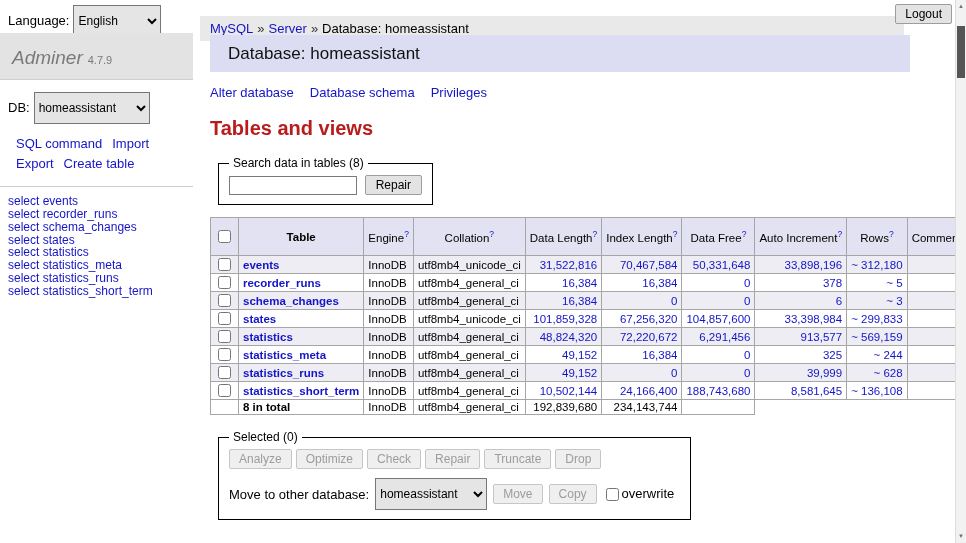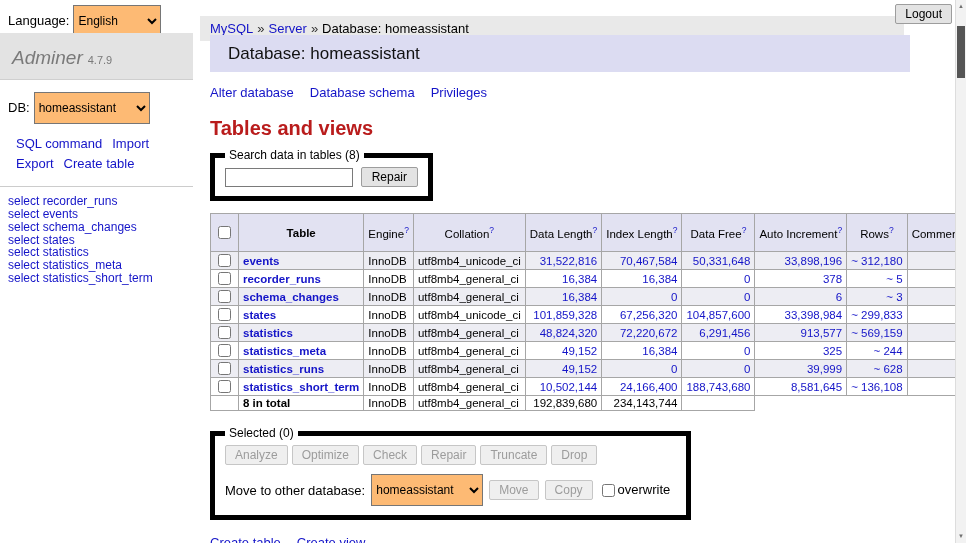--- a/index.html
+++ b/index.html
@@ -10,21 +10,21 @@
   html,body{margin:0;padding:0;}
   body{
     width:966px;height:543px;overflow:hidden;position:relative;
     background:#fff;color:#000;
     font-family:"Liberation Sans","DejaVu Sans",sans-serif;font-size:13px;
   }
   a{color:var(--link);text-decoration:none;cursor:pointer;}
   button{font-family:inherit;font-size:12px;background:#e3e3e3;border:1px solid #9d9d9d;
     border-radius:2px;padding:2px 9px;color:#000;cursor:pointer;}
   button:disabled{color:#9c9c9c;border-color:#c6c6c6;background:#efefef;cursor:default;}
-  select{font-family:inherit;font-size:12px;border:1px solid #767676;background:#fdba74;height:32px;}
+  select{font-family:inherit;font-size:12px;border:1px solid #767676;background:#e5e5e5;height:32px;}
   input[type=text]{border:1px solid #7a7a7a;height:19px;width:128px;font-size:12px;padding:1px 3px;}
   input[type=checkbox]{vertical-align:middle;margin:1px 3px;}
 
   
   #langbar{position:absolute;top:5px;left:8px;}
   #langsel{width:88px;margin-left:4px;}
   #breadcrumb{position:absolute;left:200px;top:16px;width:704px;height:25px;line-height:25px;
     background:var(--bar-bg);padding-left:10px;}
   #breadcrumb .sep{color:#333;margin:0 4px;}
   #logout{position:absolute;top:4px;right:14px;}
@@ -50,21 +50,21 @@
   .tlink{display:block;font-size:12px;line-height:12.8px;white-space:nowrap;}
 
   
   #main{position:absolute;left:210px;top:33px;width:700px;}
   #main h2{margin:2px 0 0;padding:0 0 0 18px;height:37px;line-height:37px;
     background:var(--title-bg);font-weight:normal;font-size:17px;color:#111;}
   #db-actions{margin:13px 0 0;}
   .alink{margin-right:16px;}
   h3{font-weight:bold;font-size:20px;margin:17px 0 8px;color:#b91c1c;}
 
-  fieldset{border:5px solid #000000;margin:0;padding:5px 10px 9px;display:inline-block;}
+  fieldset{border:1px solid #000000;margin:8px;padding:5px 10px 9px;display:inline-block;}
   legend{font-size:12px;padding:0 4px;}
   #search-fieldset{margin-bottom:10px;}
   #search-fieldset button{margin-left:4px;padding:2px 10px;}
 
   .grid{border-collapse:collapse;font-size:11.5px;margin-top:2px;}
   .grid th,.grid td{border:1px solid #a6a6a6;padding:1px 4px;white-space:nowrap;}
   .grid thead th{background:var(--thead-bg);font-weight:normal;text-align:center;padding:11px 4px;}
   .grid thead th.col-table{font-weight:bold;}
   .grid sup.help{font-size:8.5px;color:var(--link);cursor:pointer;}
   .grid td.num{text-align:right;}
@@ -98,26 +98,27 @@
 
 <div id="sidebar">
   <h1>
     <span class="brand">Adminer</span><span class="version">4.7.9</span>
   </h1>
   <div id="db-form">
     <span>DB:</span><select id="dbsel"><option>homeassistant</option></select>
   </div>
   <p id="sidebar-commands"><a class="slink">SQL command</a><a class="slink">Import</a><br><a class="slink">Export</a><a class="slink">Create table</a></p>
   <div id="sidebar-tables">
+      <a class="tlink">select events</a>
       <a class="tlink">select recorder_runs</a>
-      <a class="tlink">select events</a>
       <a class="tlink">select schema_changes</a>
       <a class="tlink">select states</a>
       <a class="tlink">select statistics</a>
       <a class="tlink">select statistics_meta</a>
+      <a class="tlink">select statistics_runs</a>
       <a class="tlink">select statistics_short_term</a>
     </div>
 </div>
 
 <div id="main">
   <h2>Database: homeassistant</h2>
 
   <p id="db-actions"><a class="alink">Alter database</a><a class="alink">Database schema</a><a class="alink">Privileges</a></p>
 
   <h3>Tables and views</h3>

